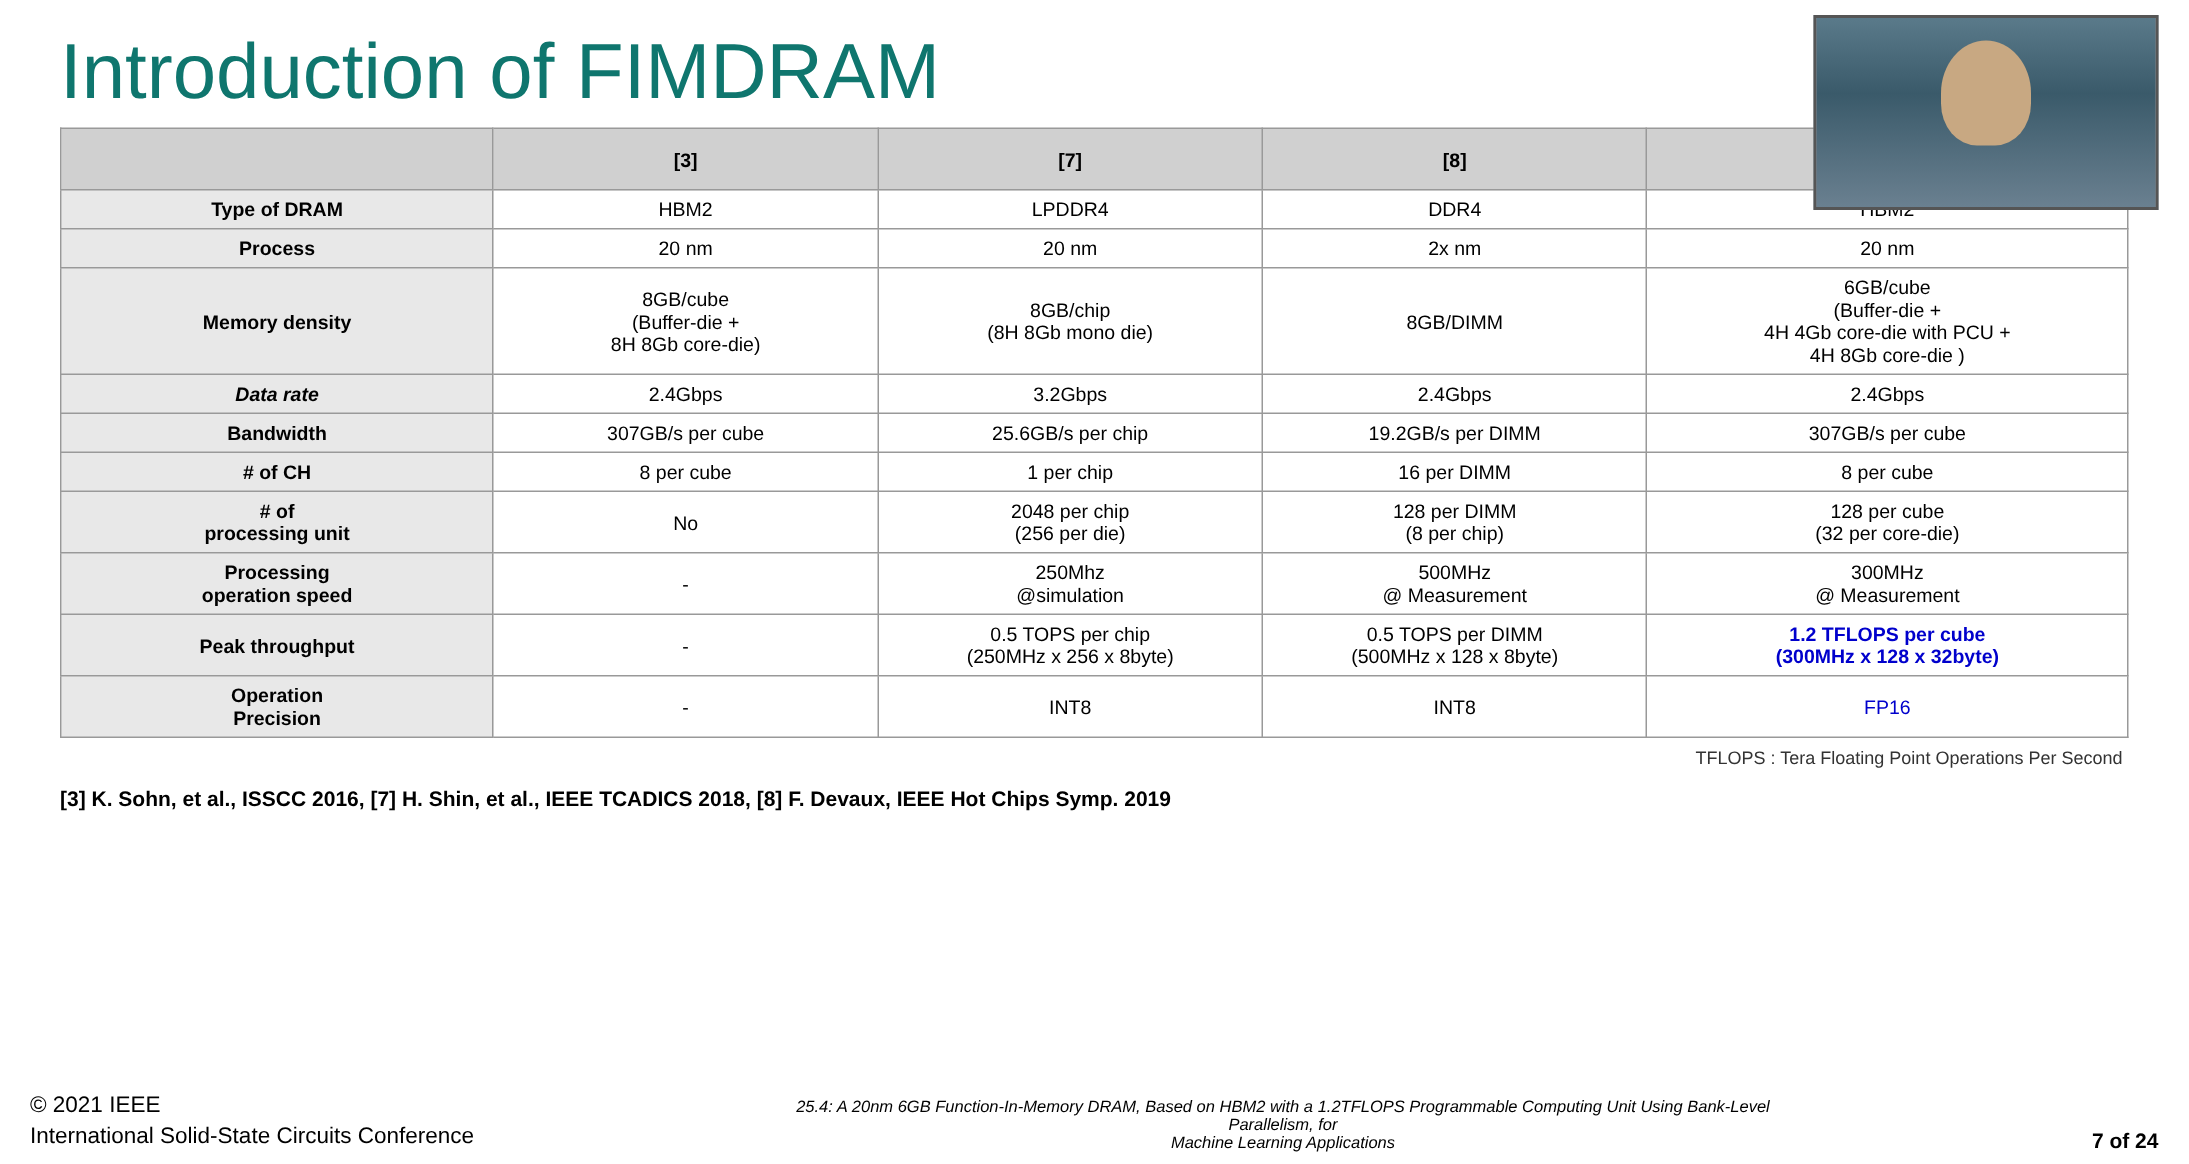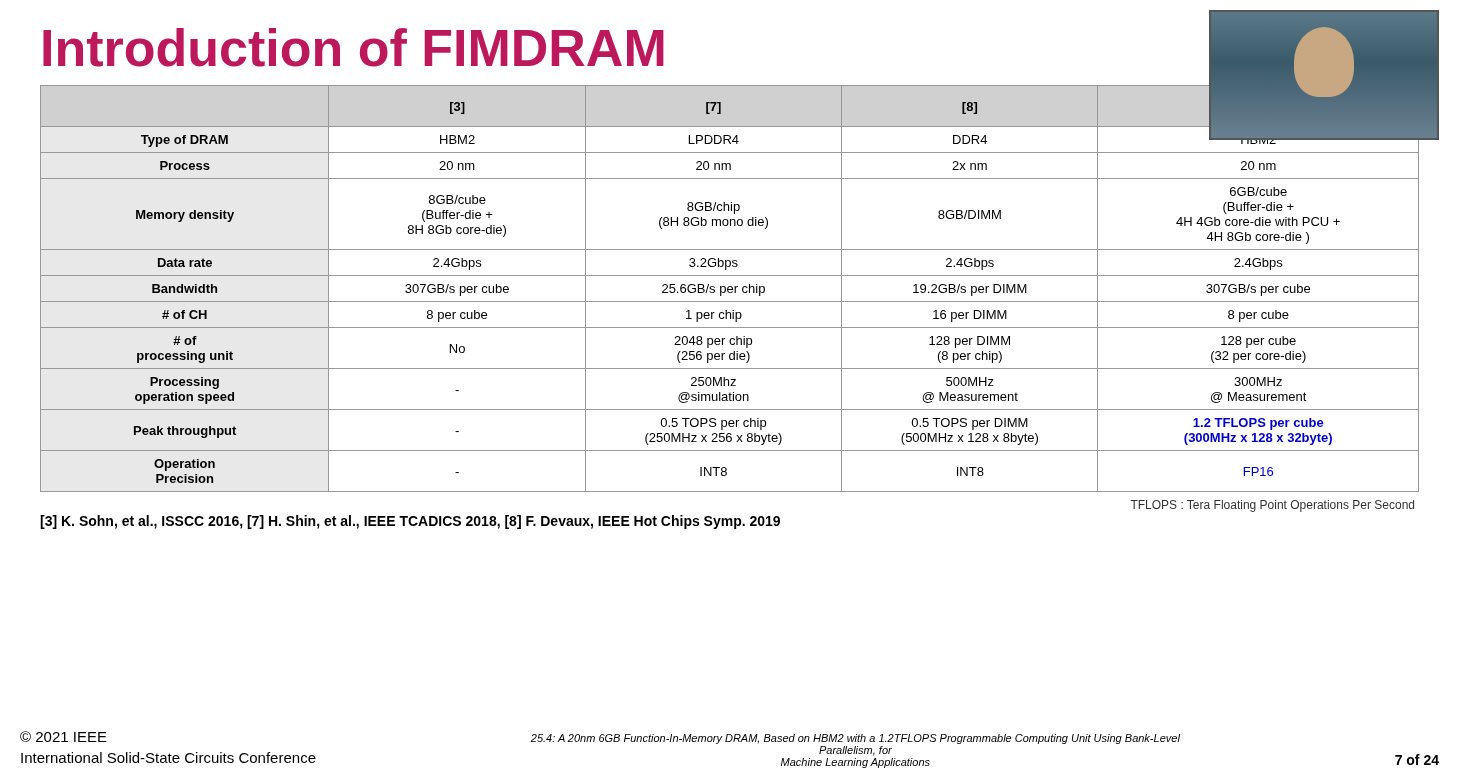--- a/index.html
+++ b/index.html
@@ -14,22 +14,22 @@
 
     .slide-container {
       width: 1459px;
       height: 776px;
       padding: 20px 40px 10px 40px;
       position: relative;
     }
 
     .title {
       font-size: 52px;
-      font-weight: bold;
-      color: #be185d;
+      font-weight: normal;
+      color: #0f766e;
       margin-bottom: 8px;
       line-height: 1.1;
     }
 
     .subtitle-row {
       display: flex;
       align-items: center;
       margin-bottom: 12px;
     }
 
@@ -114,21 +114,21 @@
 
     .comparison-table tbody tr td {
       background: #ffffff;
       font-size: 13px;
     }
 
     .tflops-note {
       text-align: right;
       font-size: 12px;
       color: #333;
-      margin-bottom: 1px;
+      margin-bottom: 12px;
       margin-right: 4px;
     }
 
     .references {
       font-size: 14px;
       color: #000;
       font-weight: bold;
       margin-bottom: 10px;
     }
 
@@ -212,21 +212,21 @@
 8H 8Gb core-die)</td>
           <td style="white-space: pre-line;">8GB/chip
 (8H 8Gb mono die)</td>
           <td style="white-space: pre-line;">8GB/DIMM</td>
           <td style="white-space: pre-line;">6GB/cube
 (Buffer-die +
 4H 4Gb core-die with PCU +
 4H 8Gb core-die )</td>
         </tr>
         <tr>
-          <td style="white-space: pre-line;">Data rate</td>
+          <td style="white-space: pre-line; font-style: italic;">Data rate</td>
           <td style="white-space: pre-line;">2.4Gbps</td>
           <td style="white-space: pre-line;">3.2Gbps</td>
           <td style="white-space: pre-line;">2.4Gbps</td>
           <td style="white-space: pre-line;">2.4Gbps</td>
         </tr>
         <tr>
           <td style="white-space: pre-line;">Bandwidth</td>
           <td style="white-space: pre-line;">307GB/s per cube</td>
           <td style="white-space: pre-line;">25.6GB/s per chip</td>
           <td style="white-space: pre-line;">19.2GB/s per DIMM</td>

